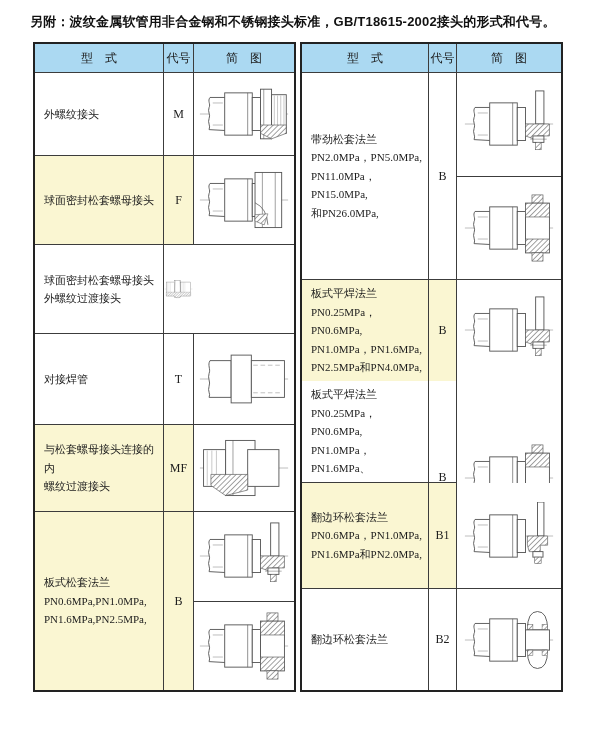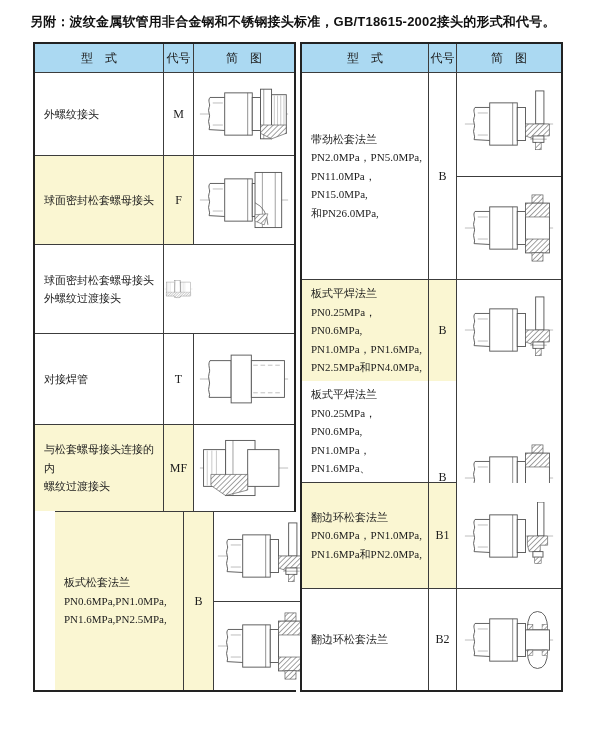--- a/index.html
+++ b/index.html
@@ -164,21 +164,21 @@
               <line x1="15" y1="18" x2="15" y2="56" stroke="#888" stroke-width="0.5"></line>
               <line x1="20" y1="18" x2="20" y2="56" stroke="#888" stroke-width="0.5"></line>
               <rect x="30" y="7" width="32" height="60" fill="#fff" stroke="#555"></rect>
      <line x1="38" y1="7" x2="38" y2="67" stroke="#555" stroke-width="0.6"></line>
      <rect x="54" y="17" width="34" height="40" fill="#fff" stroke="#555"></rect>
      <polygon points="14,44 54,44 54,61 30,67 14,56" fill="url(#h)" stroke="#555" stroke-width="0.7"></polygon>
             </svg>
           </div>
         </div>
       </div>
-      <div class="row" style="height: 178px; margin-left: 20px;">
+      <div class="row" style="height: 178px;">
         <div class="type hl">
           <div>板式松套法兰</div>
           <div>PN0.6MPa,PN1.0MPa,</div>
           <div>PN1.6MPa,PN2.5MPa,</div>
         </div>
         <div class="code hl">B</div>
         <div class="diag">
           <div class="sub">
             <svg width="96" height="68" viewBox="0 0 100 74">
               <line x1="2" y1="37" x2="98" y2="37" stroke="#999" stroke-width="0.7"></line>

